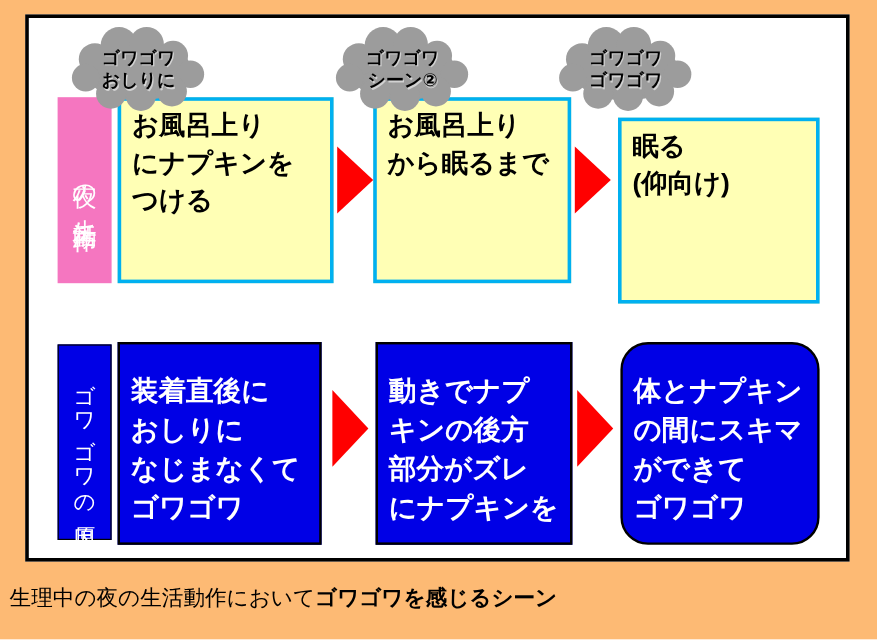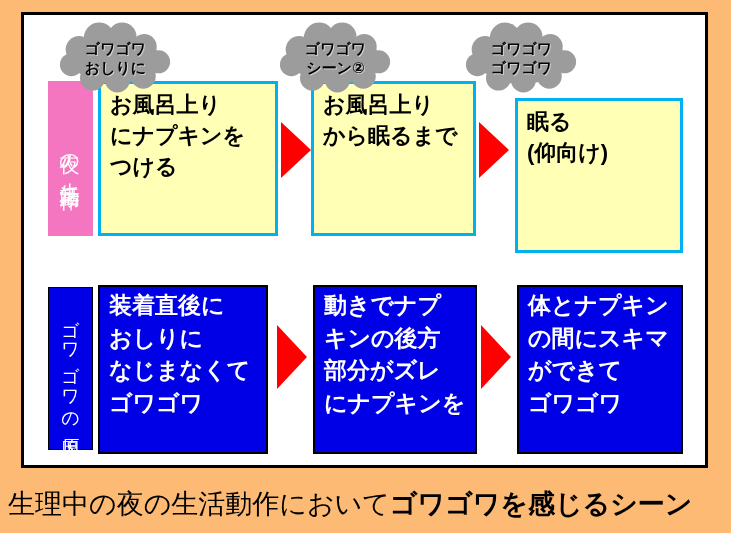--- a/index.html
+++ b/index.html
@@ -49,36 +49,36 @@
     padding:5px 9px;white-space:pre-line;
   }
   .scene1{left:98px;top:81px;width:180px;height:155px;}
   .scene2{left:311px;top:81px;width:165px;height:155px;}
   .scene3{left:515px;top:81px;width:168px;height:155px;margin-top:17px;}
   
   .cause-box{
     position:absolute;box-sizing:border-box;z-index:2;
     background:var(--cause-fill);border:2px solid #000;
     color:#fff;font-weight:bold;font-size:23px;line-height:1.42;
-    padding:2px 9px;white-space:pre-line;
+    padding:22px 9px;white-space:pre-line;
   }
   .cause1{left:98px;top:285px;width:170px;height:169px;}
   .cause2{left:313px;top:285px;width:164px;height:169px;}
-  .cause3{left:517px;top:285px;width:166px;height:169px;}
+  .cause3{left:517px;top:285px;width:166px;height:169px;border-radius:23px;}
   
   .arrow{position:absolute;width:0;height:0;z-index:1;
     border-top:28px solid transparent;border-bottom:28px solid transparent;
     border-left:30px solid var(--arrow-red);}
   .arrow.big{border-top-width:32px;border-bottom-width:32px;}
   .arrow-t1{left:281px;top:122px;}
   .arrow-t2{left:479px;top:122px;}
   .arrow-b1{left:277px;top:325px;}
   .arrow-b2{left:481px;top:325px;}
   
-  .caption{position:absolute;left:8px;top:486px;font-size:27px;color:#000;white-space:nowrap;}
+  .caption{position:absolute;left:8px;top:486px;font-size:18px;color:#000;white-space:nowrap;}
   .caption .b{font-weight:bold;}
 </style>
 </head>
 <body>
 
 <div class="stage">
 
   <div class="frame"></div>
 
   <div class="cloud cloud1">

